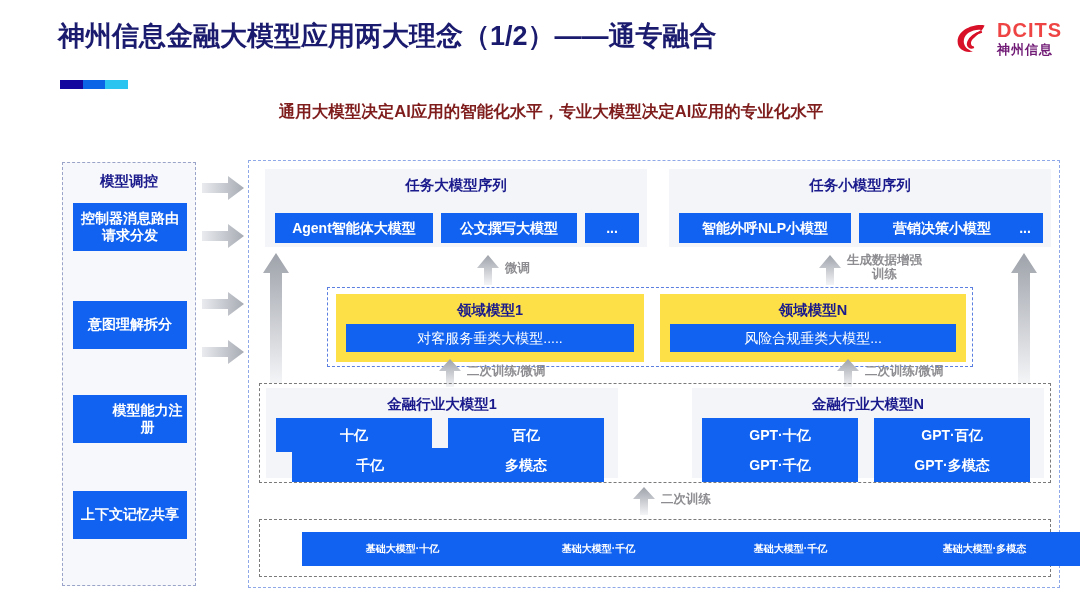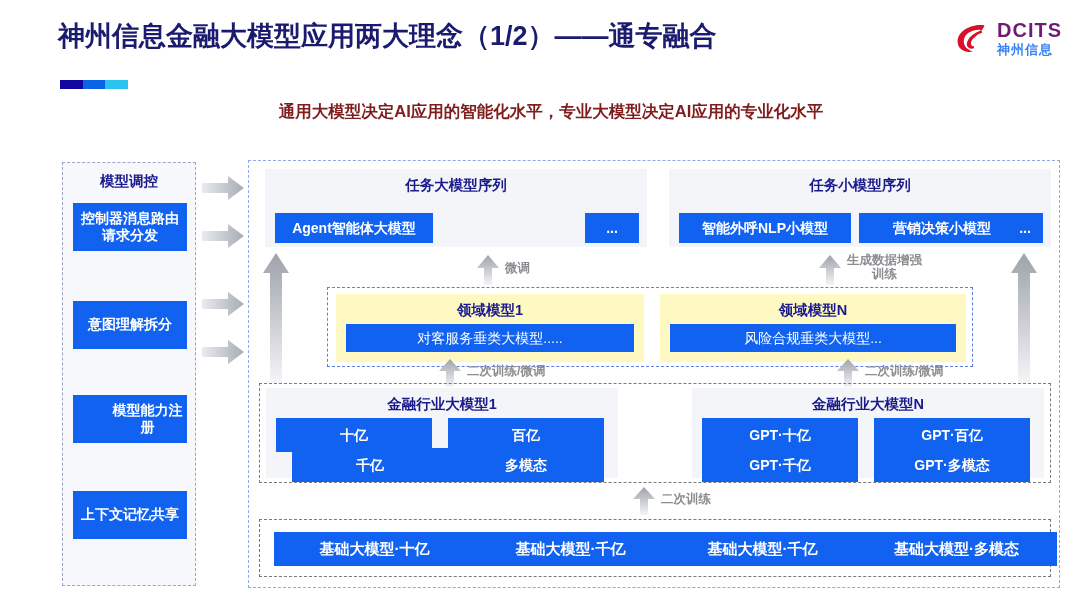--- a/index.html
+++ b/index.html
@@ -24,22 +24,22 @@
   .accent-bar i.a{background:#12069e;}
   .accent-bar i.b{background:#0b63e5;}
   .accent-bar i.c{background:#2bc3ef;}
 
   .logo{
     position:absolute;right:18px;top:20px;
     display:flex;align-items:center;gap:7px;
   }
   .logo-mark{width:36px;height:36px;position:relative;}
   .logo-text{display:flex;flex-direction:column;line-height:1;}
-  .logo-en{font-size:20px;font-weight:bold;color:#701a75;letter-spacing:1px;}
-  .logo-cn{font-size:13px;font-weight:bold;color:#3b82f6;letter-spacing:1px;margin-top:3px;}
+  .logo-en{font-size:20px;font-weight:bold;color:#ef4444;letter-spacing:1px;}
+  .logo-cn{font-size:13px;font-weight:bold;color:#701a75;letter-spacing:1px;margin-top:3px;}
 
   .subtitle{
     position:absolute;left:0;right:0;top:101px;text-align:center;
     font-size:16.5px;font-weight:bold;color:#7f1d1d;
     padding-left:22px;
   }
 
   
   .ctrl-col{
     position:absolute;left:62px;top:162px;width:134px;height:424px;
@@ -88,41 +88,41 @@
   
   .p-task-lg{left:16px;top:8px;width:382px;height:78px;}
   .p-task-sm{left:420px;top:8px;width:382px;height:78px;}
   .r1box{top:44px;height:30px;font-size:14px;}
 
   
   .domain-group{
     position:absolute;left:78px;top:126px;width:646px;height:80px;
     border:1px dashed #5b7fe0;box-sizing:border-box;
   }
-  .p-dom{top:6px;height:68px;background:#fef9c3;position:absolute;}
+  .p-dom{top:6px;height:68px;background:#fde047;position:absolute;}
   .p-dom1{left:8px;width:308px;}
   .p-dom2{left:332px;width:306px;}
   .r2box{left:10px;right:10px;top:30px;height:28px;font-size:14px;font-weight:normal;}
 
   
   .industry-group{
     position:absolute;left:10px;top:222px;width:792px;height:100px;
     border:1px dashed #7a7a7a;box-sizing:border-box;
   }
   .p-ind{top:4px;height:90px;background:#f3f5f9;position:absolute;}
   .p-ind1{left:6px;width:352px;}
   .p-ind2{left:432px;width:352px;}
   .r3box{height:34px;font-size:14px;width:156px;}
 
   
   .base-group{
     position:absolute;left:10px;top:358px;width:792px;height:58px;
     border:1px dashed #7a7a7a;box-sizing:border-box;
   }
-  .r4box{top:12px;height:34px;width:201px;font-size:15px;}
+  .r4box{top:12px;height:34px;width:201px;font-size:10px;margin-left:28px;}
 
   
   .arrow-u{position:absolute;}
   .arrow-u svg{width:100%;height:100%;display:block;}
   .alabel{
     position:absolute;font-size:12.5px;font-weight:bold;color:#8d8d91;
     line-height:1.15;text-align:center;white-space:nowrap;
   }
 </style>
 </head>
@@ -193,20 +193,21 @@
       <linearGradient id="gu" x1="0" y1="1" x2="0" y2="0">
         <stop offset="0" stop-color="#f4f5f7"></stop>
         <stop offset="1" stop-color="#9ea2aa"></stop>
       </linearGradient>
     </defs>
   </svg>
 
   <div class="panel p-task-lg">
     <div class="panel-title">任务大模型序列</div>
     <div class="blue-box r1box" style="left:10px;width:158px;">Agent智能体大模型</div>
+    <div class="blue-box r1box" style="left:176px;width:136px;">公文撰写大模型</div>
     <div class="blue-box r1box" style="left:320px;width:54px;">...</div>
   </div>
 
   <div class="panel p-task-sm">
     <div class="panel-title">任务小模型序列</div>
     <div class="blue-box r1box" style="left:10px;width:172px;">智能外呼NLP小模型</div>
     <div class="blue-box r1box" style="left:190px;width:166px;">营销决策小模型</div>
     <div class="blue-box r1box" style="left:338px;width:36px;">...</div>
   </div>
 

